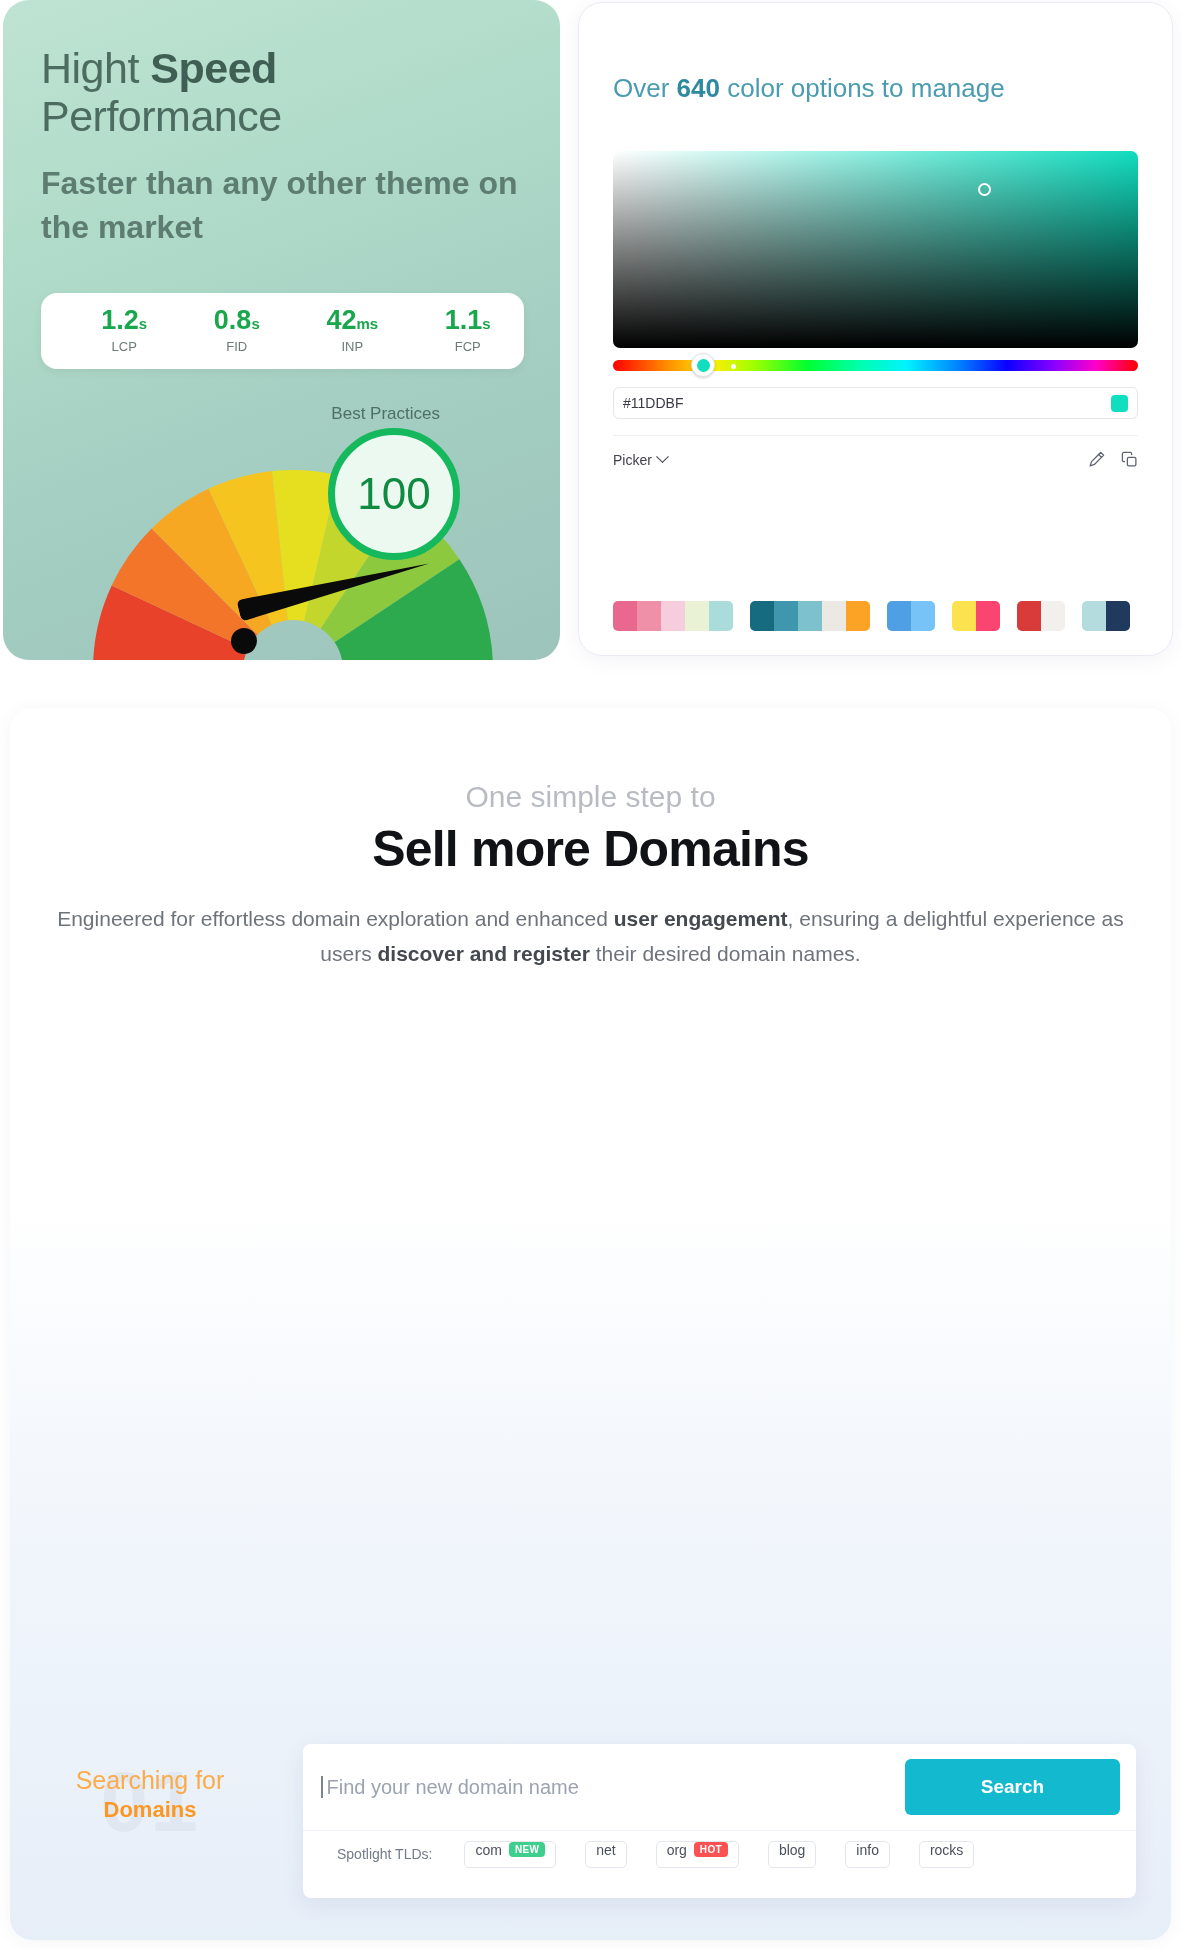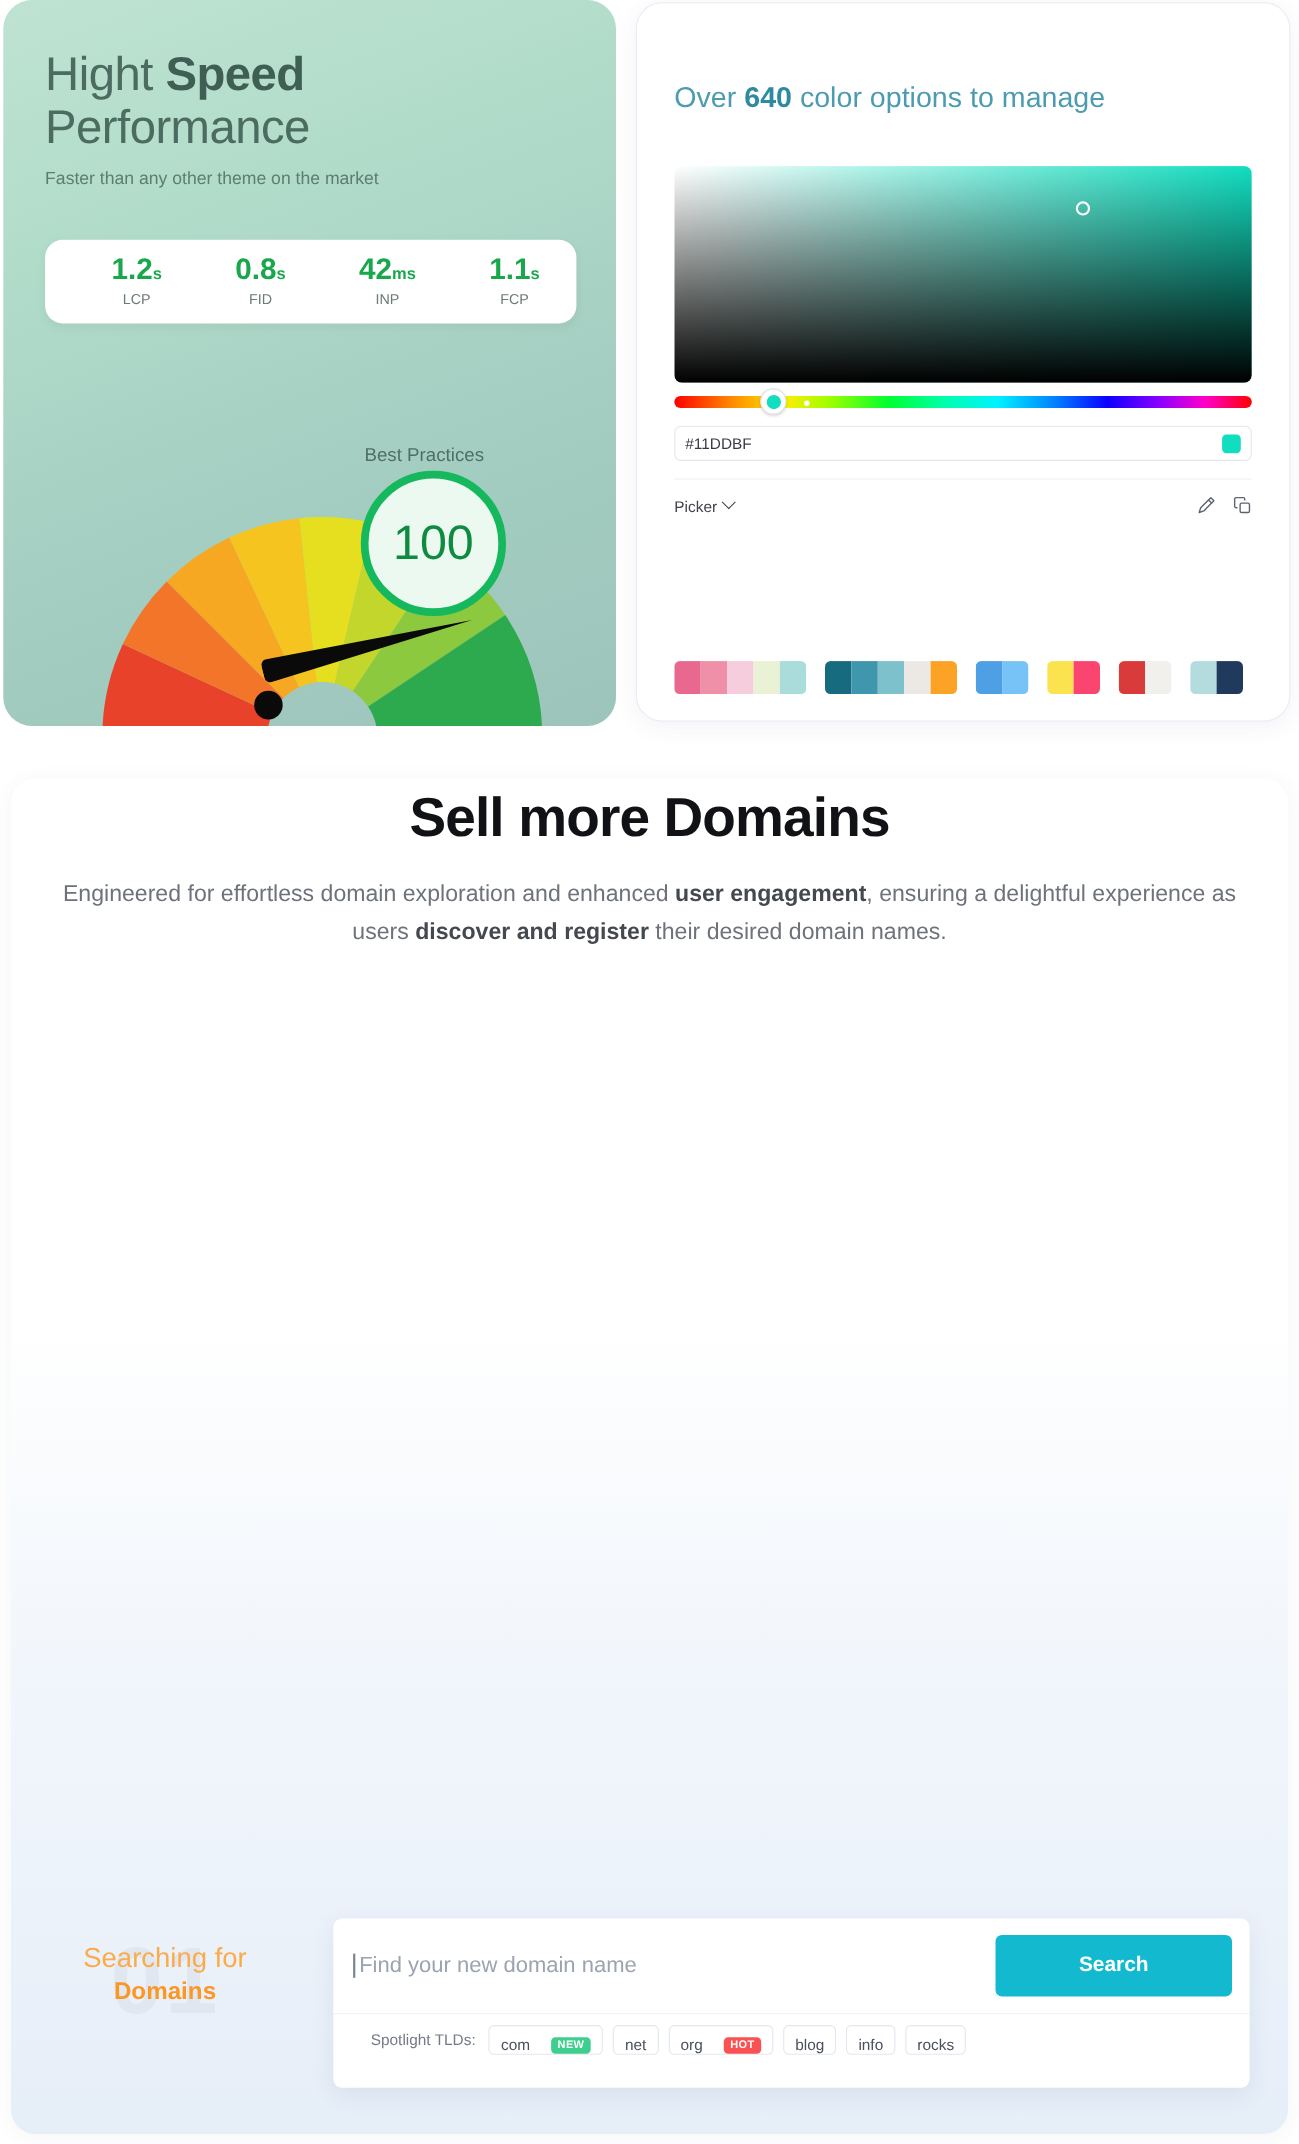--- a/index.html
+++ b/index.html
@@ -33,25 +33,25 @@
   }
   .speed-title {
     font-size: 43px;
     line-height: 1.12;
     color: #4c6b61;
     font-weight: 400;
     letter-spacing: -0.5px;
   }
   .speed-title b { font-weight: 700; color: #3f5f55; }
   .speed-sub {
-    margin-top: 12px;
-    font-size: 16px;
+    margin-top: 22px;
+    font-size: 32px;
     line-height: 1.35;
     color: #5d7d73;
-    font-weight: 400;
+    font-weight: 700;
   }
   .metrics {
     margin-top: 44px;
     background: #ffffff;
     border-radius: 16px;
     height: 76px;
     width: 483px;
     display: flex;
     align-items: center;
     justify-content: space-around;
@@ -268,22 +268,22 @@
     font-family: "Liberation Sans", sans-serif;
   }
   .tld-row {
     border-top: 1px solid #eef1f5;
     height: 47px; display: flex; align-items: center; gap: 9px; padding: 0 34px;
   }
   .tld-lbl { font-size: 14px; color: #737b88; margin-right: 3px; }
   .tld-chip {
     border: 1px solid #e3e7ed; border-radius: 5px;
     height: 27px; padding: 0 10px;
-    display: flex; align-items: flex-end; gap: 19px;
-    font-size: 14px; color: #4a515c; background: #fff;
+    display: flex; align-items: flex-start; gap: 7px;
+    font-size: 14px; color: #4a515c; background: #fff; margin-left: 20px;
   }
   .badge {
     font-size: 10px; font-weight: 700; color: #ffffff;
     border-radius: 4px; padding: 2px 6px; letter-spacing: .3px;
   }
   .badge.new { background: #3ecf8e; }
   .badge.hot { background: #fa5252; }
 </style>
 </head>
 <body>
@@ -409,20 +409,21 @@
         <div class="sw-group">
           <span class="sw" style="background: rgb(180, 219, 221);"></span>
           <span class="sw" style="background: rgb(31, 58, 92);"></span>
         </div>
       </div>
   </div>
 </div>
 
 <div class="main-panel">
 
+  <div class="eyebrow">One simple step to</div>
   <div class="headline">Sell more Domains</div>
   <div class="lede">
     <span>Engineered for effortless domain exploration and enhanced </span><b>user engagement</b><span>, ensuring a delightful experience as users </span><b>discover and register</b><span> their desired domain names.</span>
   </div>
 
   <div class="step-label" style="left:10px; top:1058px;">
     <div class="step-num">01</div>
     <div class="step-l1">Searching for</div>
     <div class="step-l2">Domains</div>
   </div>

